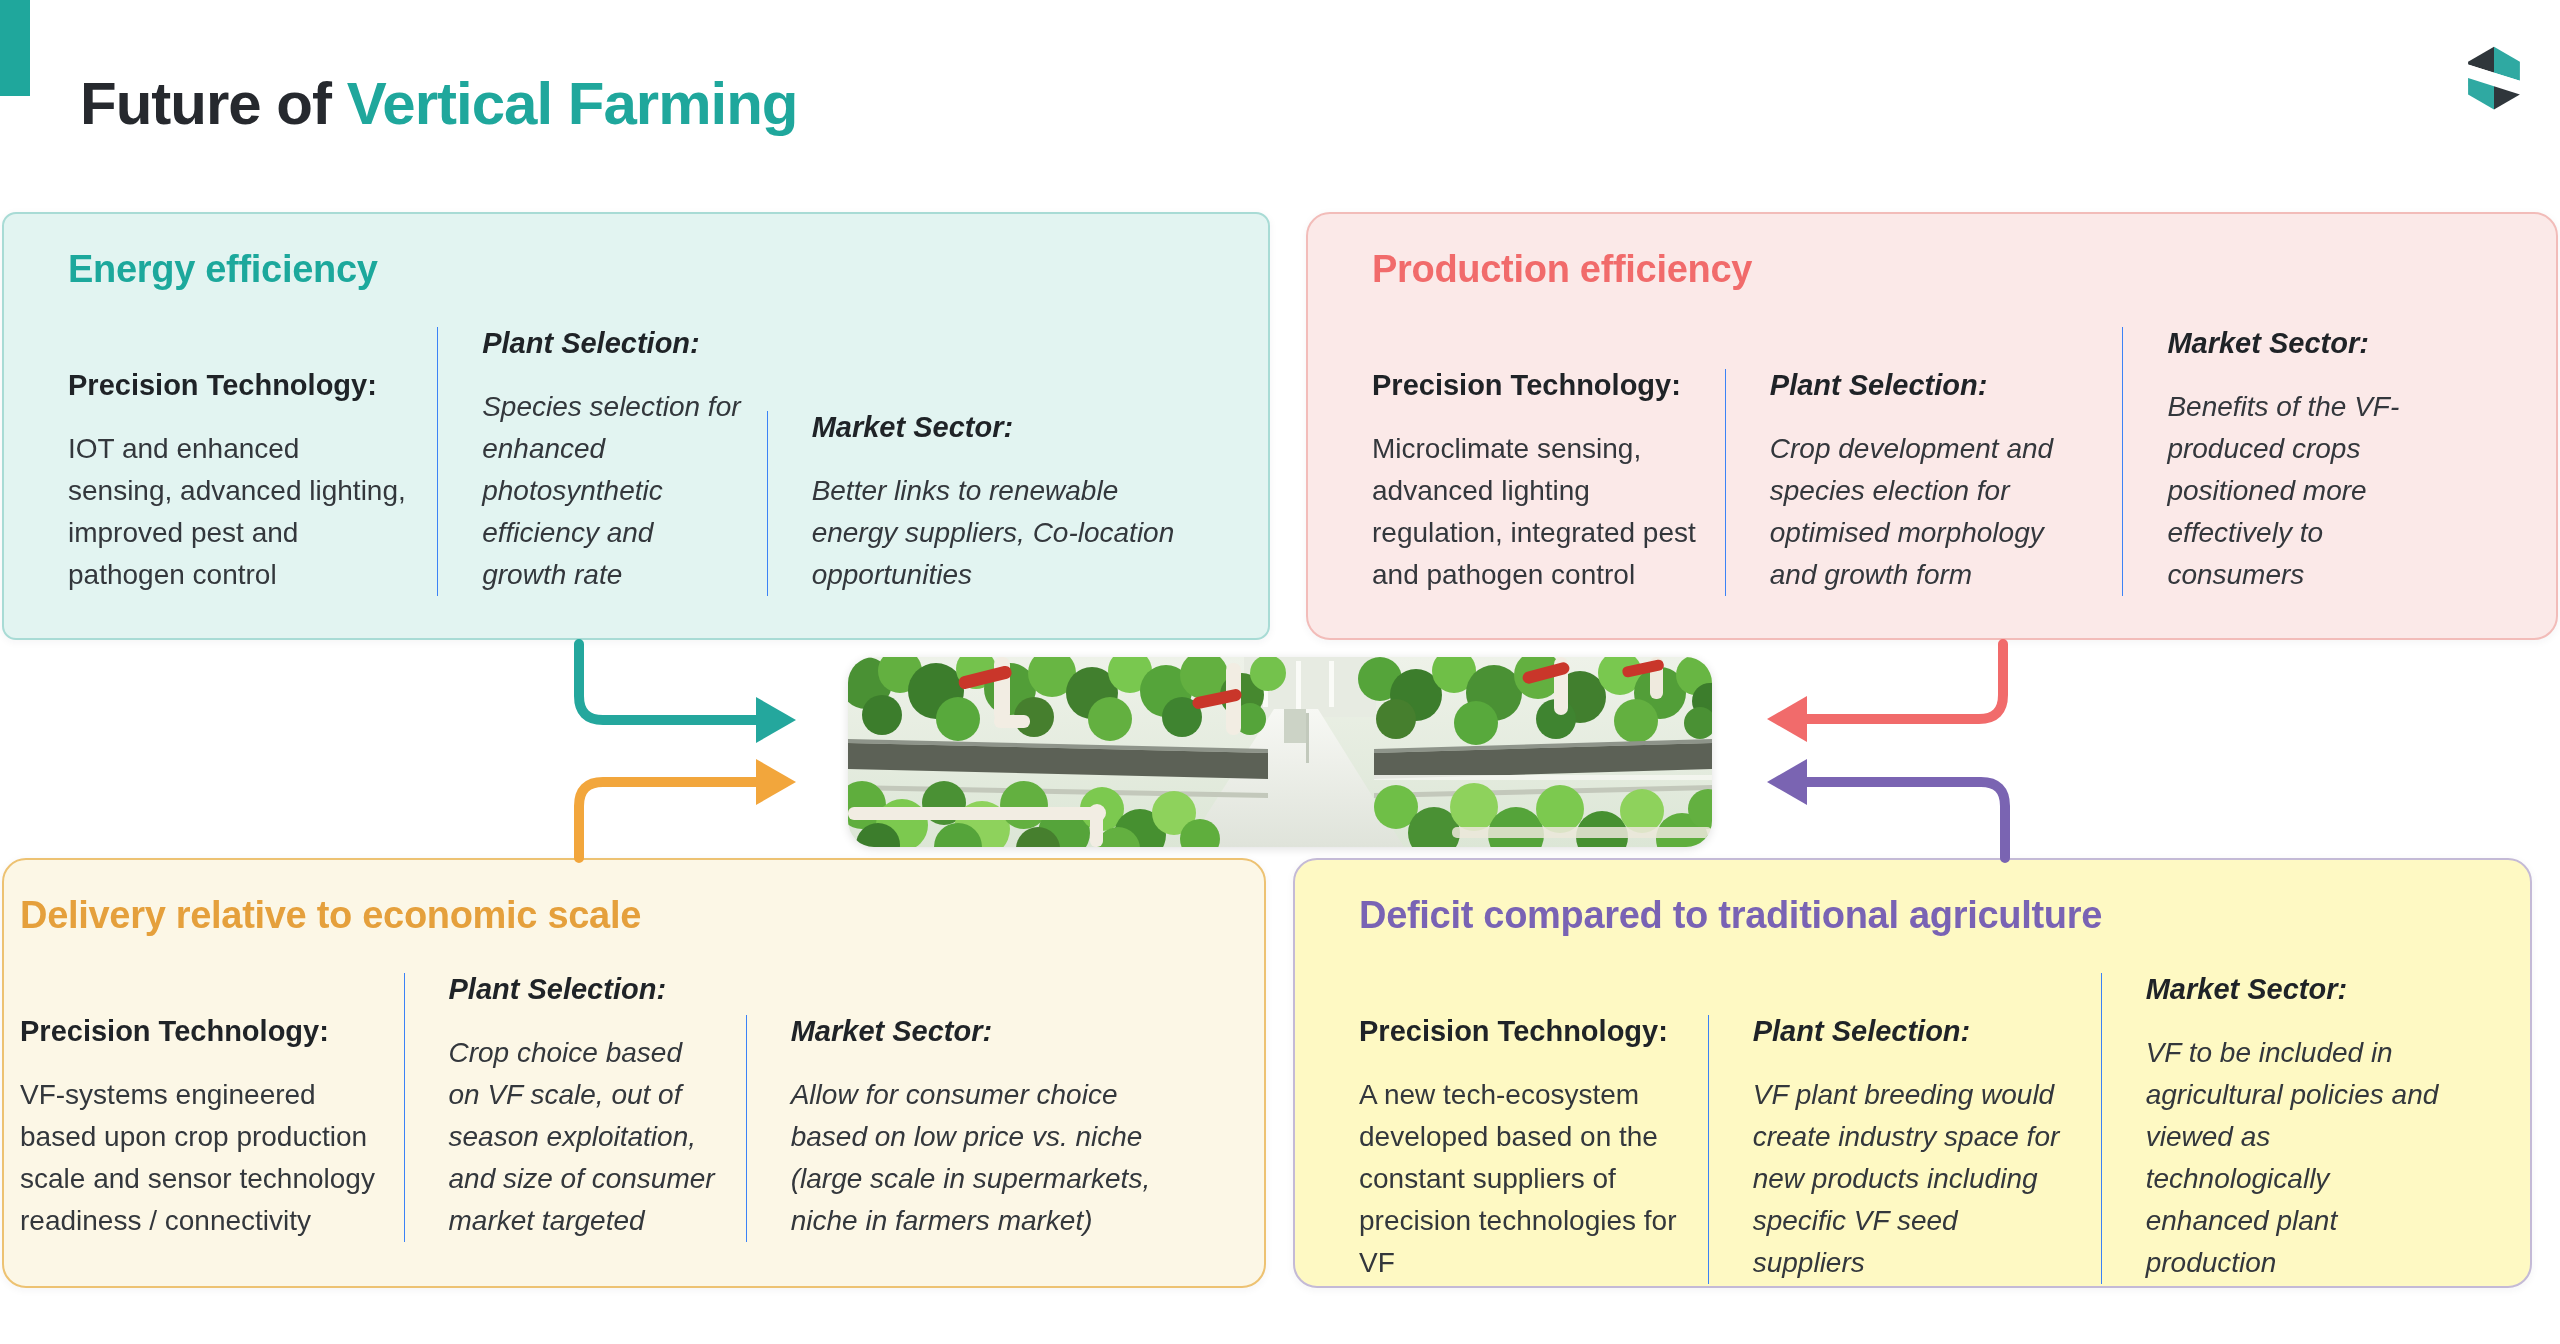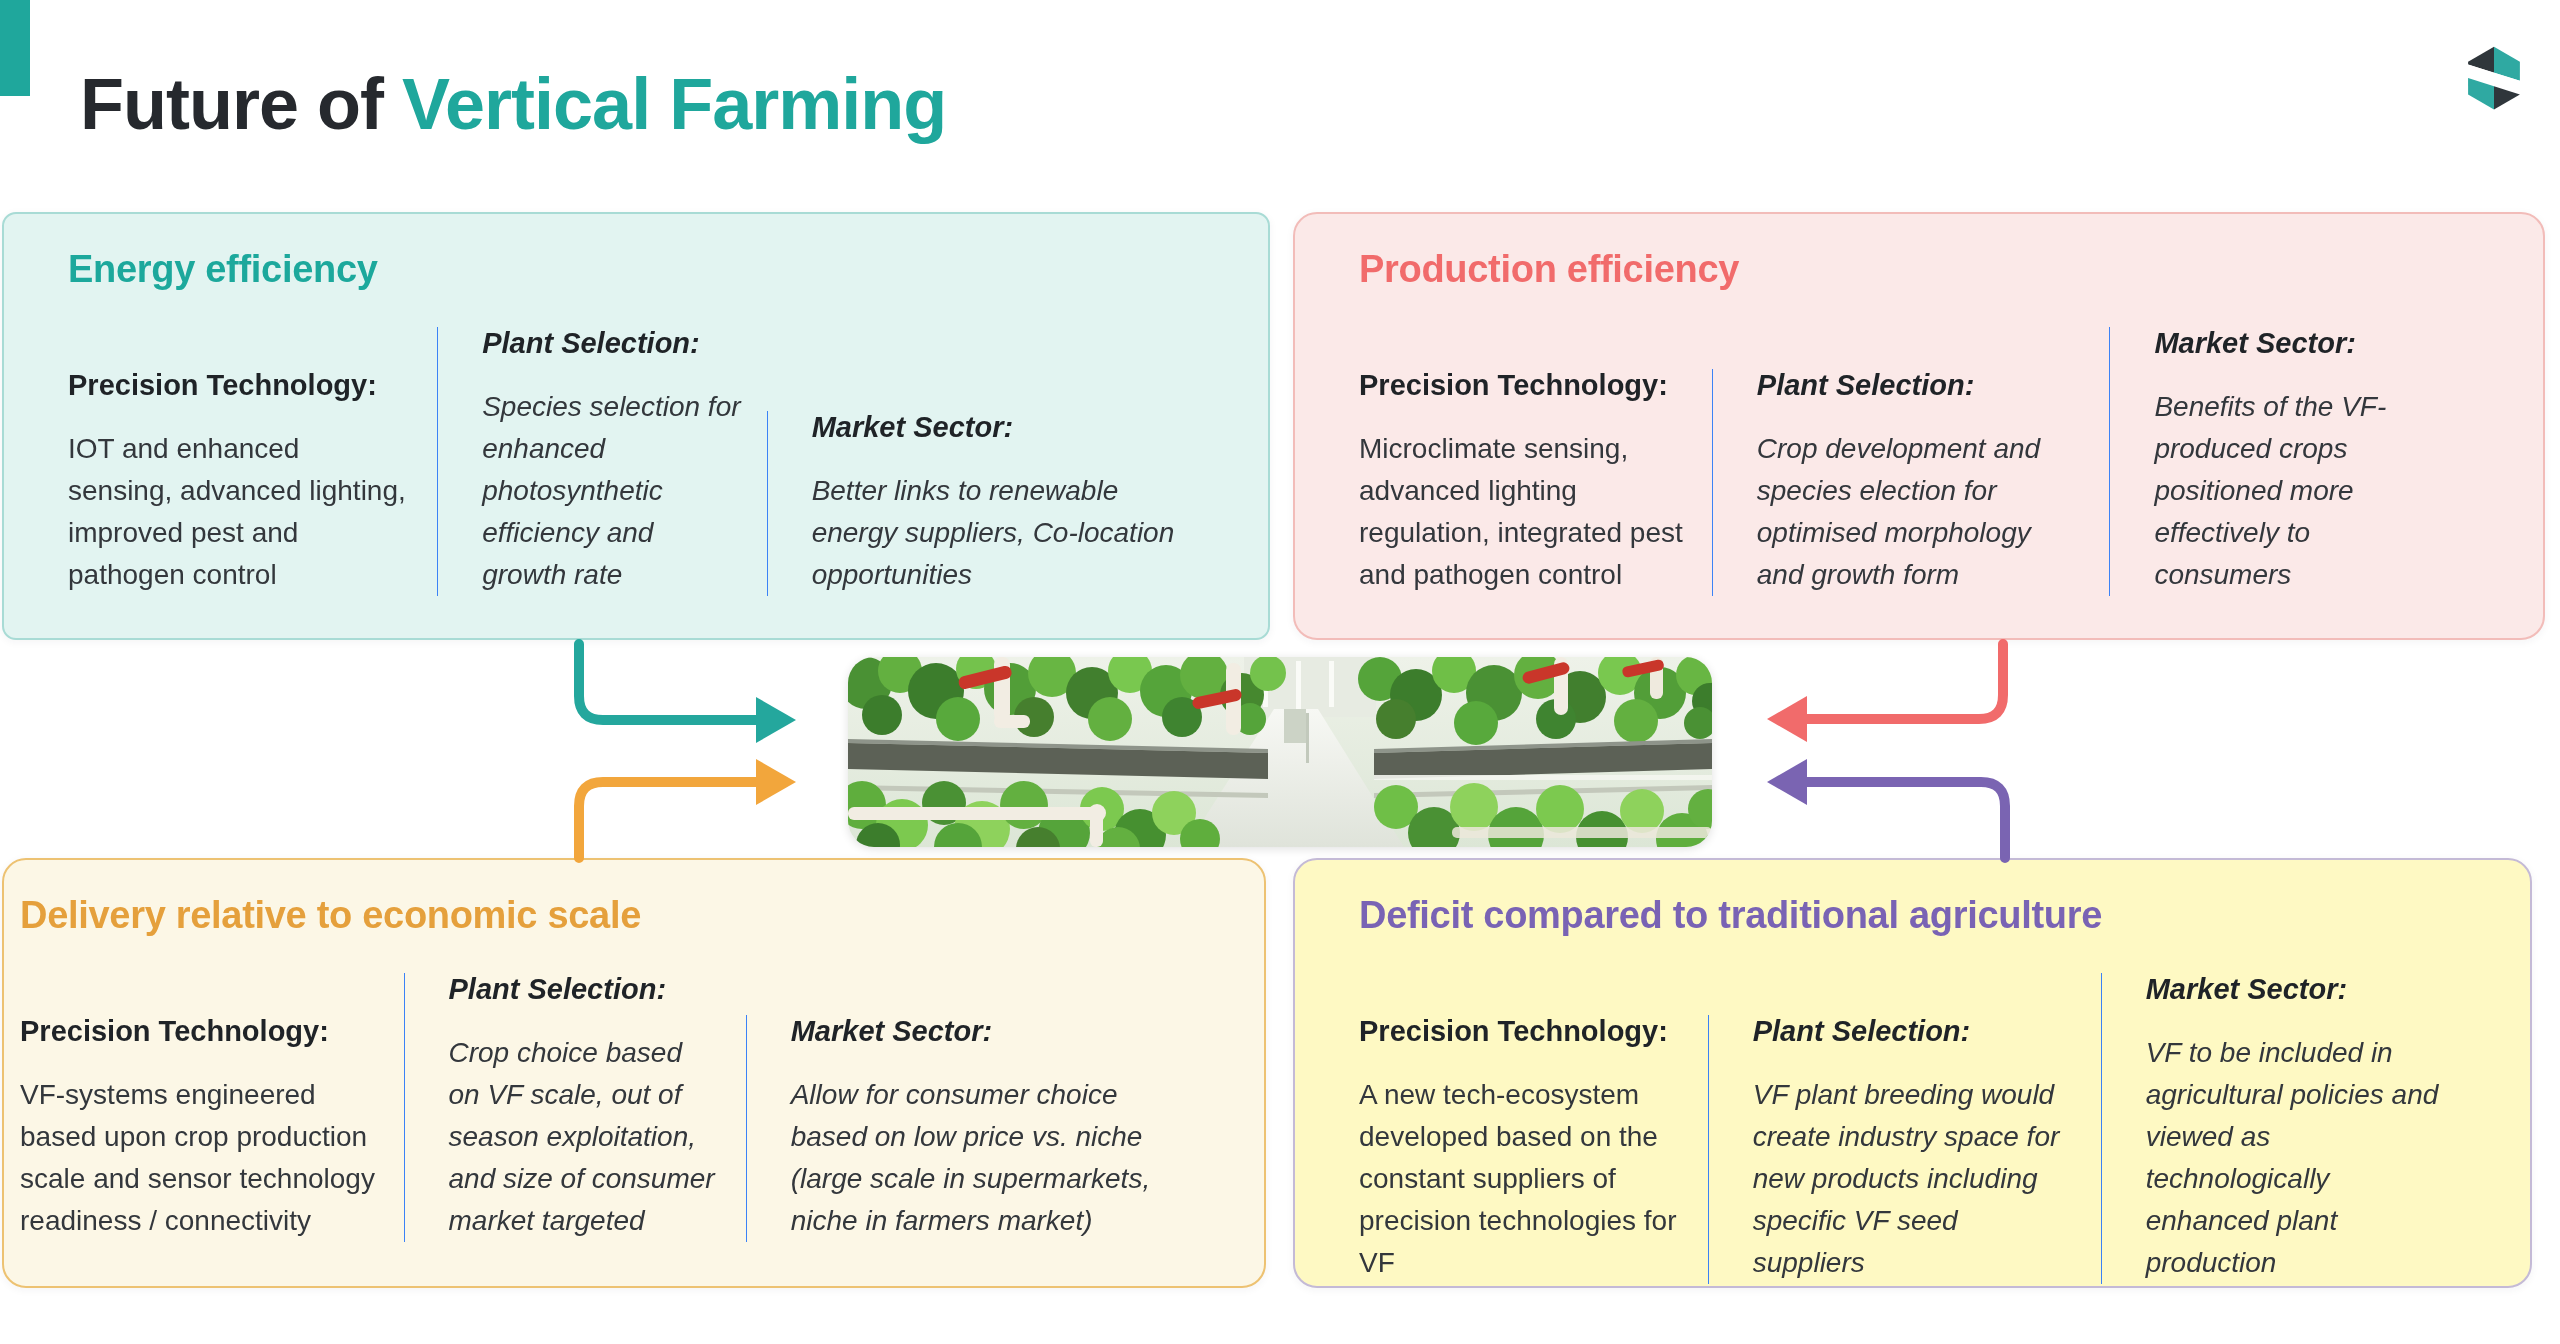--- a/index.html
+++ b/index.html
@@ -12,21 +12,21 @@
     color:#26292e;
   }
 
   
   .accent-bar {
     position:absolute; left:0; top:56; width:30px; height:96px;
     background:#1fa79c;
   }
   .page-title {
     position:absolute; left:80px; top:54px;
-    font-size:72px; font-weight:700; letter-spacing:-1px;
+    font-size:60px; font-weight:700; letter-spacing:-1px;
     line-height:100px; white-space:nowrap;
   }
   .page-title .hl { color:#1fa79c; }
   .logo {
     position:absolute; left:2464px; top:44px; width:60px; height:68px;
   }
 
   
   .panel {
     position:absolute;
@@ -42,21 +42,21 @@
   .col-label { font-size:29px; font-weight:700; color:#1f2327; margin-bottom:26px; }
   .col-text  { font-size:28px; line-height:42px; color:#33373c; }
 
   .pos-tl { left:2px;    top:212px; width:1268px; height:428px;border-radius:14px; }
   .pos-tr { left:1293px; top:212px; width:1252px; height:428px; }
   .pos-bl { left:2px;    top:858px; width:1264px; height:430px; }
   .pos-br { left:1293px; top:858px; width:1239px; height:430px; }
 
   .p-energy     { background:#e2f4f1; border-color:#a8dbd5; }
   .p-energy     .panel-title { color:#1ca89c; }
-  .p-production { background:#fbe9e8; border-color:#f2bcb9; }
+  .p-production { background:#fbe9e8; border-color:#f2bcb9;margin-left:13px; }
   .p-production .panel-title { color:#f16b6b; }
   .p-delivery   { background:#fcf7e6; border-color:#edc272;padding-left:16px; }
   .p-delivery   .panel-title { color:#e5a03c; }
   .p-deficit    { background:#fef9c3; border-color:#c4bad6; }
   .p-deficit    .panel-title { color:#7963b4; }
 
   
   .left-cols  .c1 { flex:0 0 32.5%; } .left-cols  .c2 { flex:0 0 29%;   } .left-cols  .c3 { flex:1; }
   .right-cols .c1 { flex:0 0 31.5%; } .right-cols .c2 { flex:0 0 35.5%; } .right-cols .c3 { flex:1; }
 

